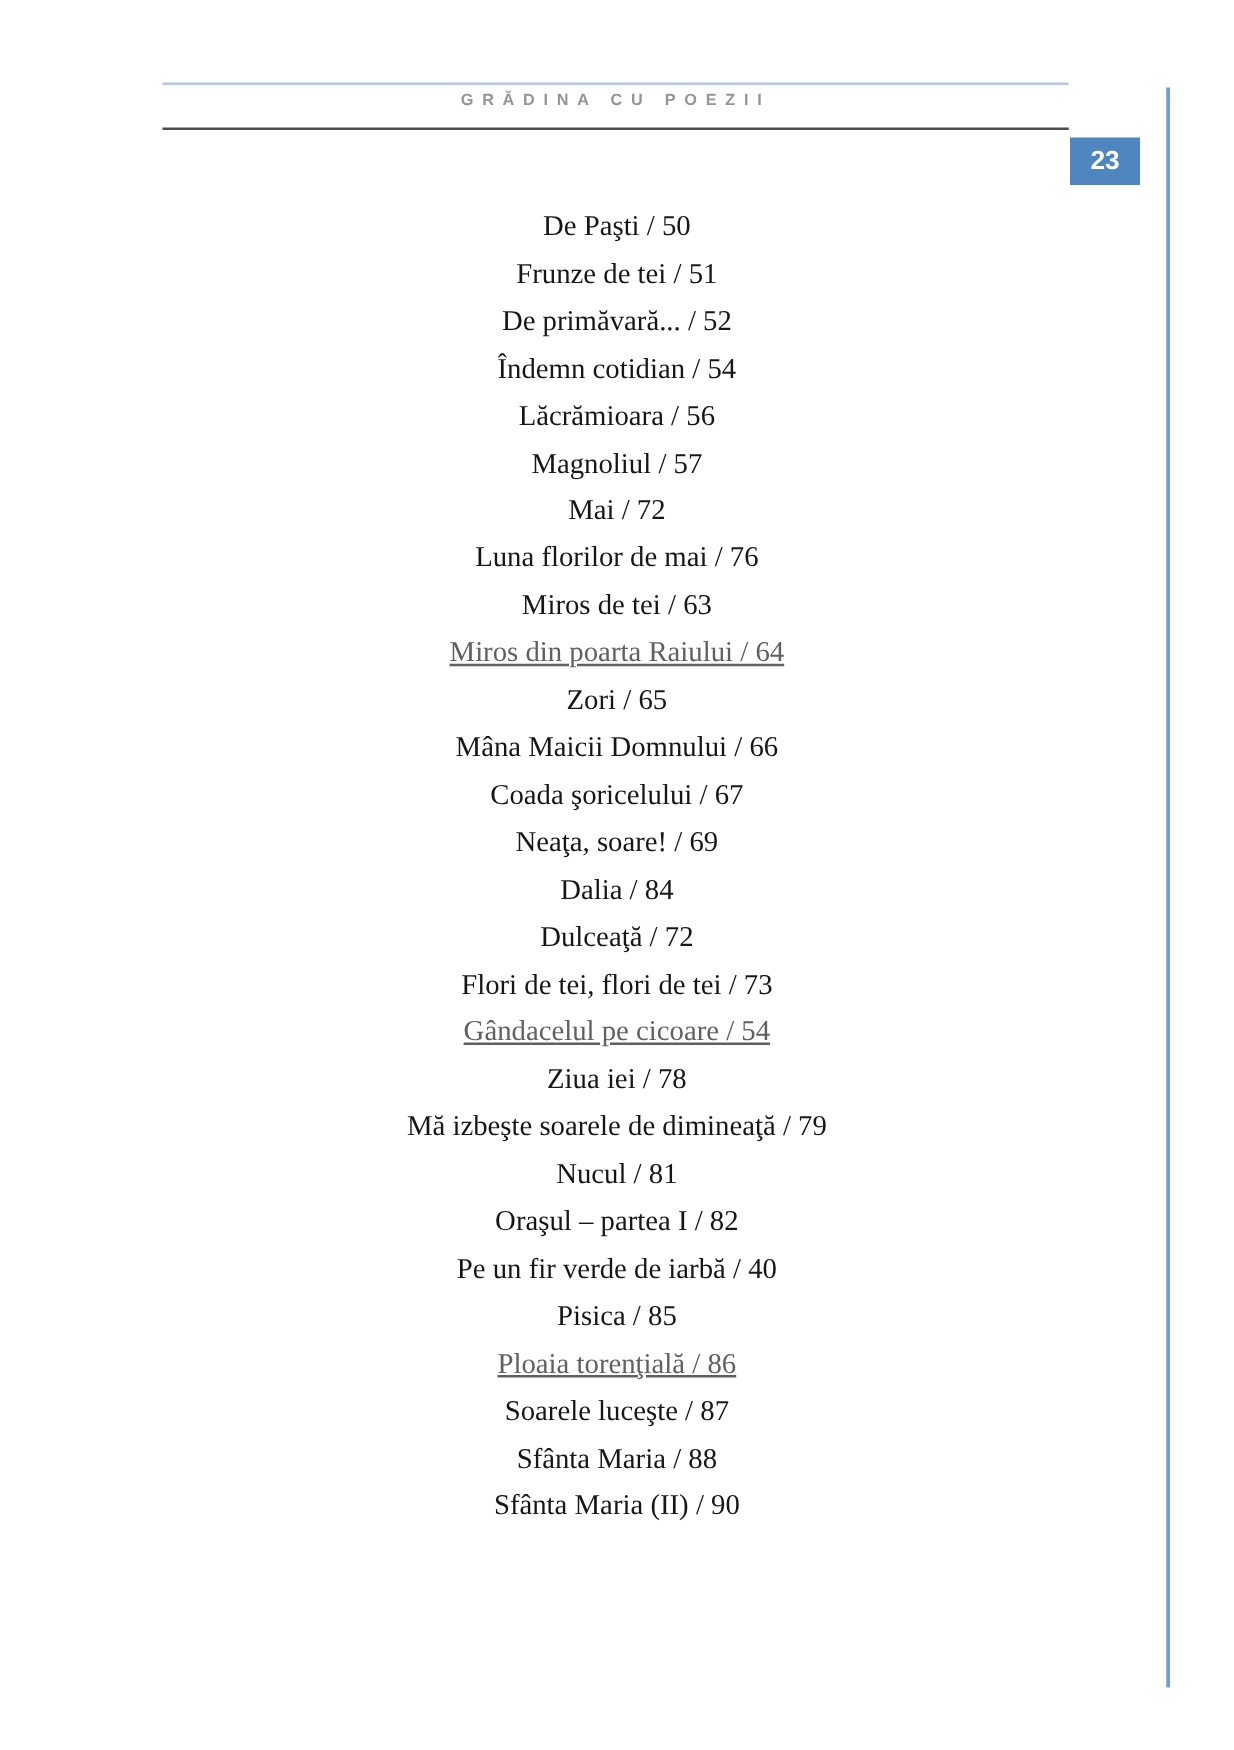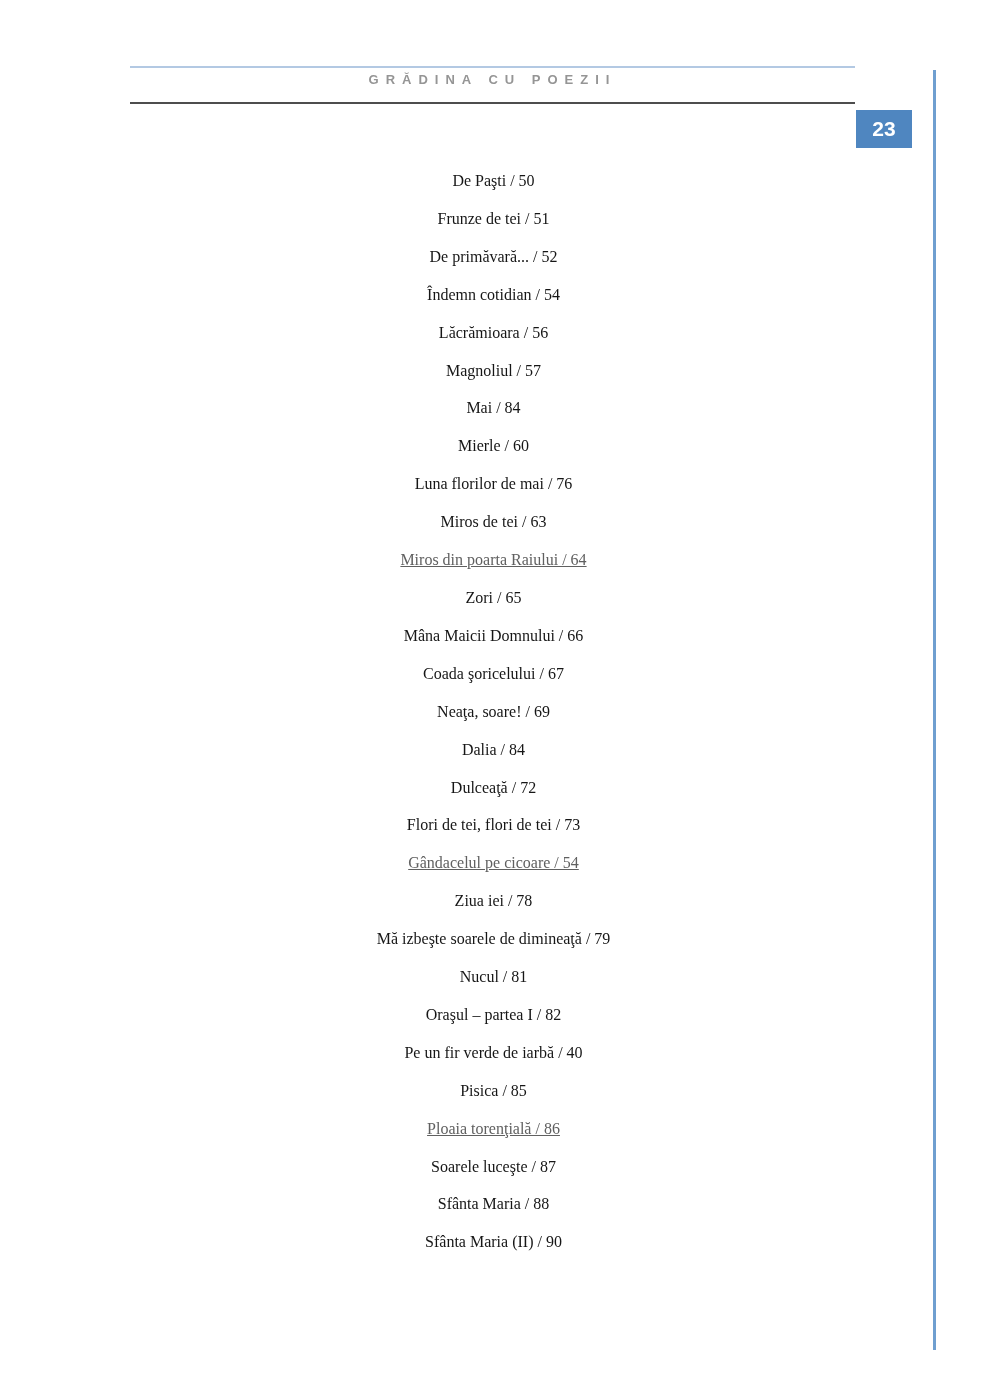--- a/index.html
+++ b/index.html
@@ -80,21 +80,21 @@
 
   
   .toc {
     position: absolute;
     top: 162px;
     left: 0;
     width: 987px;
     text-align: center;
   }
   .toc-entry {
-    font-size: 16px;
+    font-size: 23px;
     line-height: 37.9px;
     color: #161616;
     white-space: nowrap;
   }
   .toc-entry.muted {
     color: #606060;
     text-decoration: underline;
   }
 </style>
 </head>
@@ -112,22 +112,21 @@
 
 <div class="accent-vline"></div>
 
 <div class="toc">
     <div class="toc-entry">De Paşti / 50</div>
     <div class="toc-entry">Frunze de tei / 51</div>
     <div class="toc-entry">De primăvară... / 52</div>
     <div class="toc-entry">Îndemn cotidian / 54</div>
     <div class="toc-entry">Lăcrămioara / 56</div>
     <div class="toc-entry">Magnoliul / 57</div>
-    <div class="toc-entry">Mai / 84</div>
-    <div class="toc-entry">Mierle / 60</div>
+    <div class="toc-entry">Mai / 72</div>
     <div class="toc-entry">Luna florilor de mai / 76</div>
     <div class="toc-entry">Miros de tei / 63</div>
     <div class="toc-entry muted">Miros din poarta Raiului / 64</div>
     <div class="toc-entry">Zori / 65</div>
     <div class="toc-entry">Mâna Maicii Domnului / 66</div>
     <div class="toc-entry">Coada şoricelului / 67</div>
     <div class="toc-entry">Neaţa, soare! / 69</div>
     <div class="toc-entry">Dalia / 84</div>
     <div class="toc-entry">Dulceaţă / 72</div>
     <div class="toc-entry">Flori de tei, flori de tei / 73</div>

